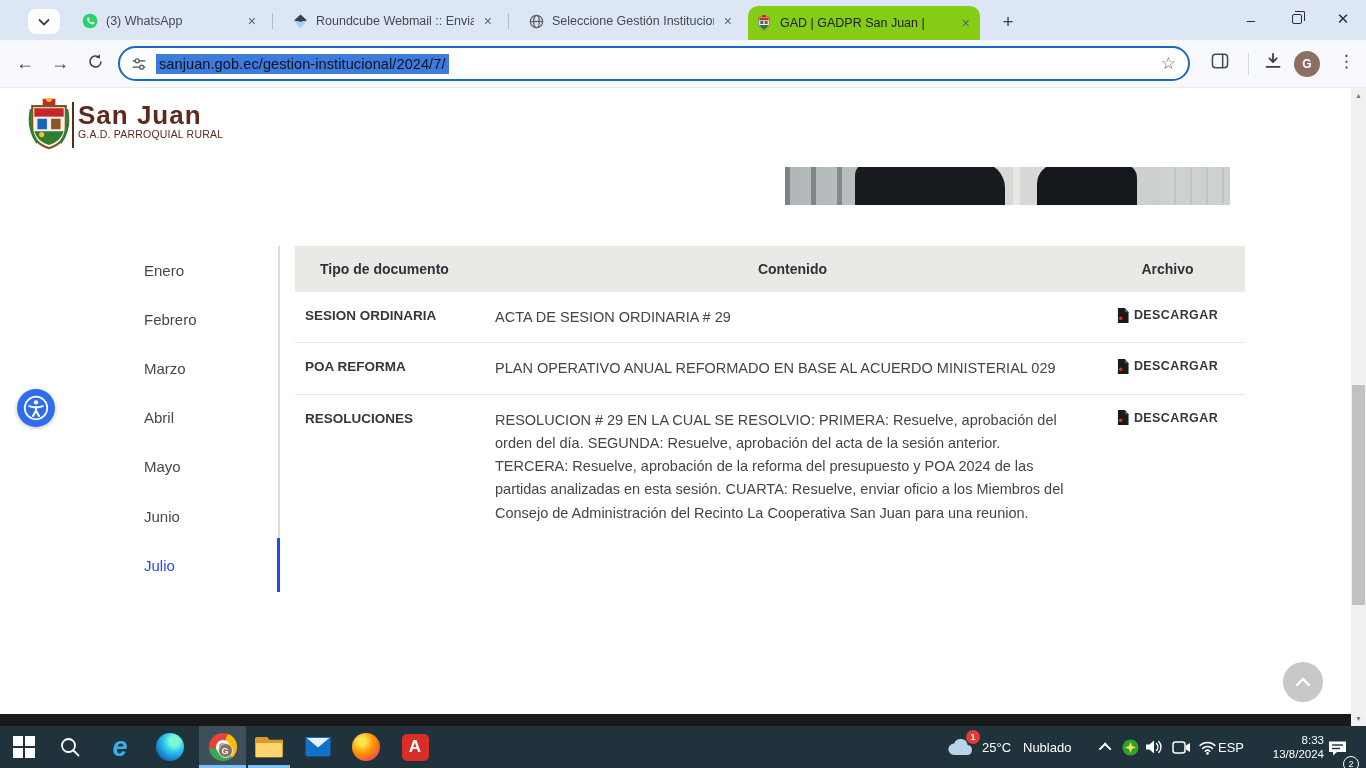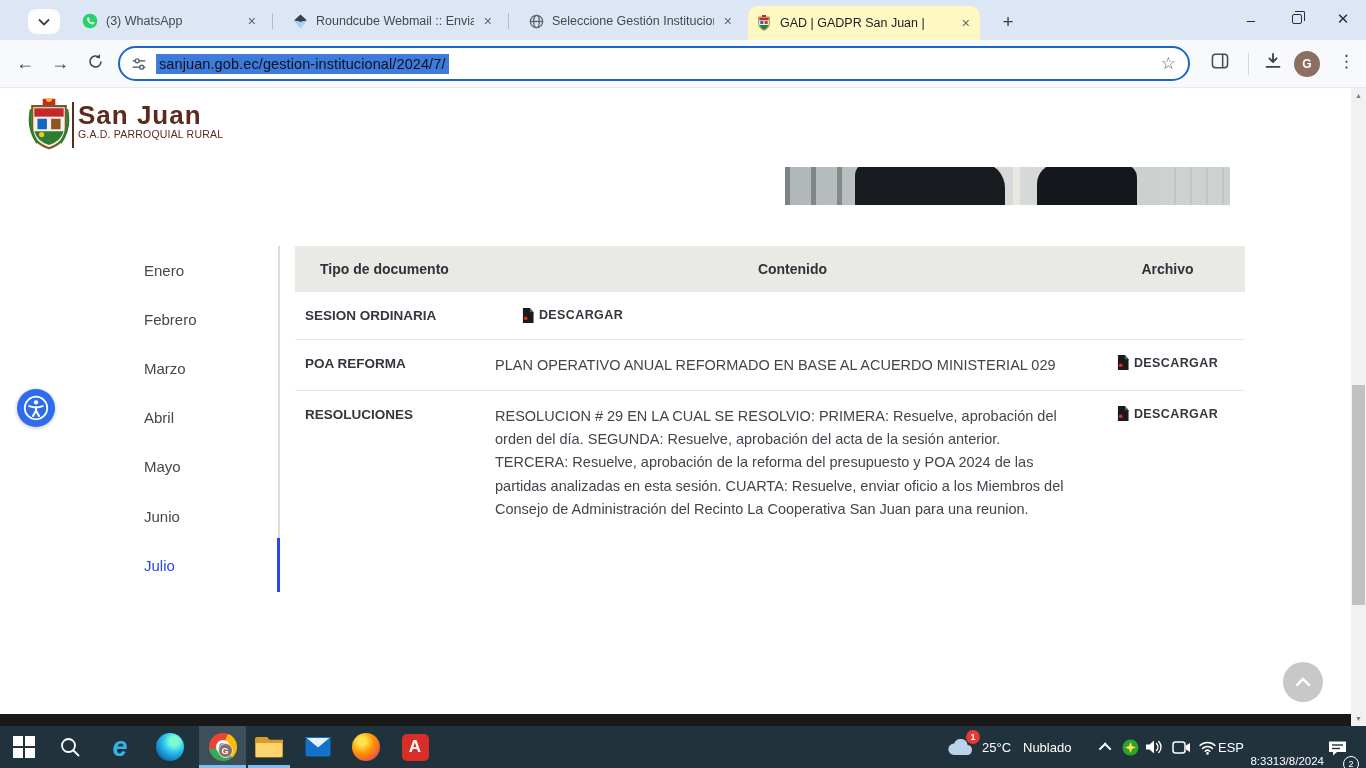--- a/index.html
+++ b/index.html
@@ -8,21 +8,21 @@
   .screen { position:relative; width:1366px; height:768px; background:#fff; overflow:hidden; }
   .abs { position:absolute; }
 
   
   .tabstrip { position:absolute; left:0; top:0; width:1366px; height:40px; background:#dce6f5;padding-left:23px; }
   .tab-search-btn { position:absolute; left:28px; top:9px; width:32px; height:25px; background:#fdfdfe; border:none; border-radius:8px; display:flex; align-items:center; justify-content:center; cursor:pointer; }
   .tab { position:absolute; top:6px; height:30px; display:flex; align-items:center; gap:8px; padding:0 8px; font-size:12.5px; color:#45494d; }
   .tab .t-title { flex:1; overflow:hidden; white-space:nowrap; }
   .tab .t-close { font-size:14px; color:#5f6368; padding:0 2px; cursor:pointer; }
   .tab-sep { position:absolute; top:13px; width:1px; height:16px; background:#aebdd3; }
-  .tab.active { background:#fef9c3; border-radius:10px 10px 0 0; top:6px; height:34px; color:#202124; }
+  .tab.active { background:#84cc16; border-radius:10px 10px 0 0; top:6px; height:34px; color:#202124; }
   .favicon16 { width:16px; height:16px; flex:none; display:flex; align-items:center; justify-content:center; }
   .newtab-btn { position:absolute; left:996px; top:10px; width:24px; height:24px; border:none; background:transparent; font-size:19px; color:#3c4043; cursor:pointer; }
   .wincontrols { position:absolute; right:0; top:0; height:40px; display:flex; }
   .winbtn { width:46px; height:38px; display:flex; align-items:center; justify-content:center; color:#2a2d31; font-size:15px; cursor:pointer; background:transparent; border:none; }
   .restore-glyph { width:10px; height:10px; border:1.4px solid #2a2d31; border-radius:2px; position:relative; }
   .restore-glyph:before { content:""; position:absolute; left:2px; top:-4px; width:9px; height:9px; border:1.4px solid #2a2d31; border-left:none; border-bottom:none; border-radius:0 2px 0 0; }
 
   .toolbar { position:absolute; left:0; top:40px; width:1366px; height:48px; background:#f7f9fc; border-bottom:1px solid #e7ebf2; }
   .navbtn { position:absolute; top:50%; transform:translateY(-50%); width:30px; height:30px; border:none; background:transparent; font-size:18px; color:#3c4043; cursor:pointer; }
   .omnibox { position:absolute; left:118px; top:6px; width:1072px; height:35px; background:#fff; border:2px solid #1b66c9; border-radius:18px; display:flex; align-items:center; padding:0 12px 0 10px; }
@@ -90,21 +90,21 @@
   .chrome-ball i { position:absolute; left:7px; top:7px; width:14px; height:14px; border-radius:50%; background:#4285f4; border:3px solid #fff; }
   .chrome-badge { position:absolute; right:4px; bottom:3px; width:15px; height:15px; border-radius:50%; background:#8d6e63; color:#fff; font-size:9px; font-weight:700; display:flex; align-items:center; justify-content:center; border:1px solid #e8e8e8; }
   .ie-e { font-size:27px; font-weight:700; font-style:italic; color:#35b3e7; line-height:28px; }
   .edge-ball { width:28px; height:28px; border-radius:50%; background:radial-gradient(circle at 65% 30%,#7df9d4 0 18%,#2bc5f4 40%,#0c59a4 85%); }
   .ff-ball { width:28px; height:28px; border-radius:50%; background:radial-gradient(circle at 35% 30%,#ffe14d 0 15%,#ff9500 45%,#e3366a 90%); }
   .folder { position:relative; width:28px; height:21px; }
   .folder .back { position:absolute; left:0; top:0; width:28px; height:21px; background:#d89c2c; border-radius:2px; clip-path:polygon(0 0,42% 0,52% 15%,100% 15%,100% 100%,0 100%); }
   .folder .front { position:absolute; left:1px; top:6px; width:26px; height:14px; background:#ffd36e; border-radius:1px; }
   .adobe-sq { width:27px; height:27px; background:#d92d27; border-radius:5px; color:#fff; font-weight:700; font-size:17px; display:flex; align-items:center; justify-content:center; }
   .tray-text { font-size:13px; color:#fff; white-space:nowrap; }
-  .clock { position:absolute; right:42px; top:0; height:42px; display:flex; flex-direction:row; justify-content:center; align-items:flex-end; font-size:11.5px; line-height:14px; color:#fff; }
+  .clock { position:absolute; right:42px; top:0; height:42px; display:flex; flex-direction:column; justify-content:center; align-items:flex-end; font-size:11.5px; line-height:14px; color:#fff; }
   .badge-red { position:absolute; width:14px; height:14px; border-radius:50%; background:#e53935; color:#fff; font-size:9px; font-weight:700; display:flex; align-items:center; justify-content:center; }
   .notif-badge { position:absolute; right:-7px; bottom:-4px; width:16px; height:16px; border-radius:50%; background:#20333d; border:1.5px solid #fff; color:#fff; font-size:9px; display:flex; align-items:center; justify-content:center; }
   .chev-up-css { width:9px; height:9px; border-left:2px solid #fff; border-top:2px solid #fff; transform:rotate(45deg) translateY(2px); }
 </style>
 </head>
 <body>
 
 <div class="screen">
 
   <div class="tabstrip">
@@ -259,20 +259,21 @@
 
     <div class="doc-table">
       <div class="trow thead">
         <div class="c1">Tipo de documento</div>
         <div class="c2">Contenido</div>
         <div class="c3">Archivo</div>
       </div>
 
       <div class="trow tbody-row">
         <div class="c1 cell-tipo">SESION ORDINARIA</div>
+        <div class="c2 cell-cont">ACTA DE SESION ORDINARIA # 29</div>
         <div class="c3"><span class="dl-link">
               <svg width="12" height="15" viewBox="0 0 13 16">
                 <path d="M1 0 h7.5 L12.5 4.5 V16 H1 z" fill="#1a1a1a"></path>
                 <path d="M8.5 0 L12.5 4.5 H8.5 z" fill="#5a5a5a"></path>
                 <circle cx="4" cy="11" r="2" fill="#e02b20"></circle>
               </svg>
               <span>DESCARGAR</span>
             </span></div>
       </div>
 

